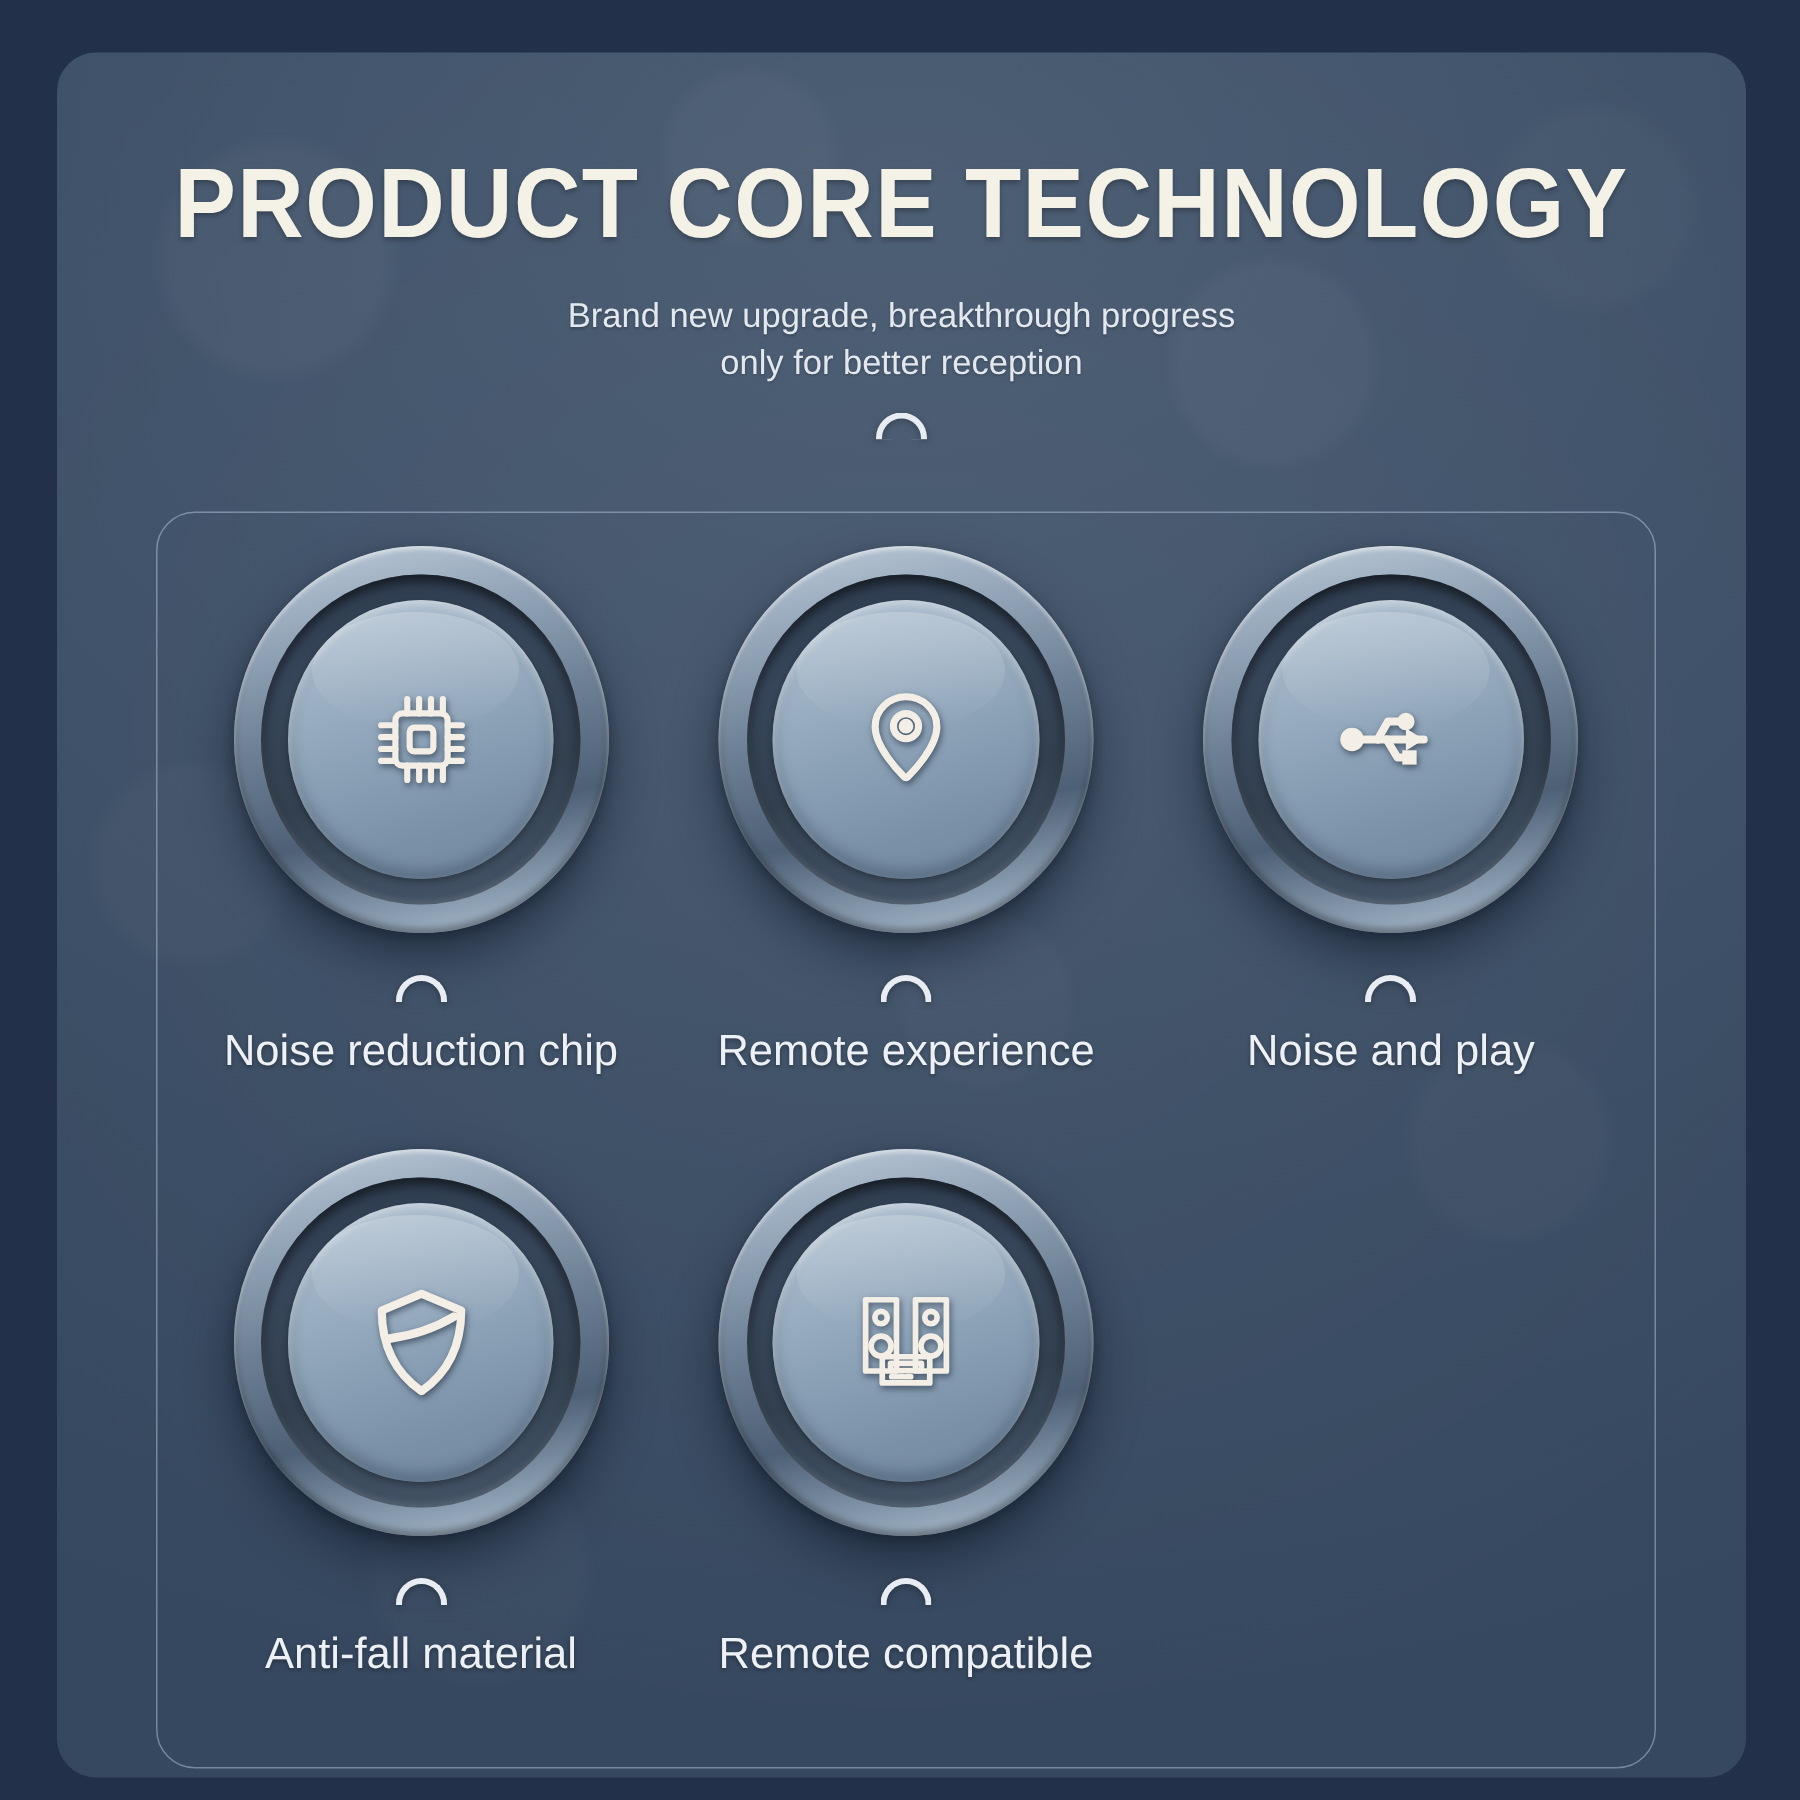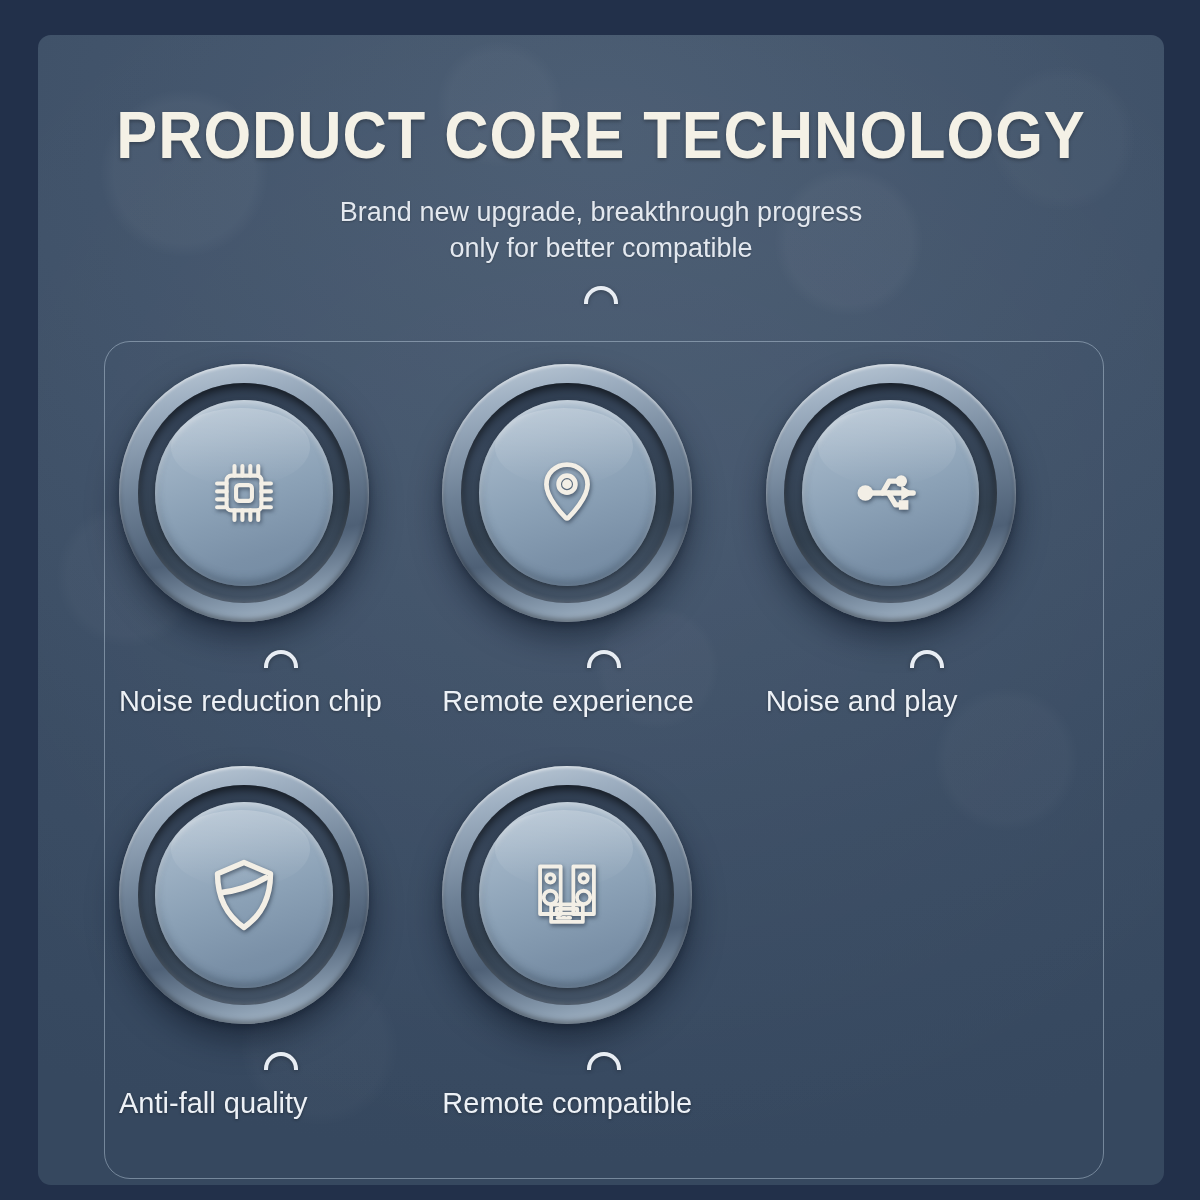--- a/index.html
+++ b/index.html
@@ -9,21 +9,21 @@
     background:#22304a;
     font-family:"Liberation Sans", sans-serif;
     overflow:hidden;
   }
 
   
   #poster {
     position:absolute;
     left:38px; top:35px;
     width:1126px; height:1150px;
-    border-radius:13px;
+    border-radius:26px;
     background:
       radial-gradient(ellipse 120% 90% at 50% 8%, #4a5c72 0%, #41536a 38%, #3a4c63 70%, #36485f 100%);
     overflow:hidden;
   }
   
   #poster::before{
     content:"";
     position:absolute; inset:0;
     background:
       radial-gradient(circle at 13% 12%, rgba(255,255,255,.035) 0 5%, transparent 6%),
@@ -53,21 +53,21 @@
     font-size:66px;
     letter-spacing:1px;
     color:#f4f1e6;
     transform:scaleX(.93);
     text-shadow:0 2px 4px rgba(0,0,0,.28);
     white-space:nowrap;
   }
 
   #subtitle {
     margin-top:22px;
-    font-size:27px;
+    font-size:23px;
     line-height:1.33;
     color:#e3e8ef;
     font-weight:400;
     text-shadow:0 1px 2px rgba(0,0,0,.25);
   }
 
   
   .arc {
     width:34px; height:18px;
     border:4px solid #e8edf3;
@@ -89,21 +89,21 @@
   }
 
   .grid {
     position:absolute; inset:0;
     display:grid;
     grid-template-columns:repeat(3,1fr);
     grid-template-rows:repeat(2,1fr);
     padding:22px 14px 10px;
   }
 
-  .cell { display:flex; flex-direction:column; align-items:flex-start; }
+  .cell { display:flex; flex-direction:column; align-items:center; }
 
   
   .btn {
     position:relative;
     width:250px; height:258px;
     border-radius:50%;
     background:linear-gradient(168deg,#c2cfdb 0%,#9fb0c2 16%,#6e8196 44%,#4e6076 68%,#8fa2b5 88%,#b9c7d4 100%);
     box-shadow:
       0 16px 30px rgba(10,18,32,.50),
       0 3px 7px rgba(10,18,32,.34),
@@ -155,21 +155,21 @@
 </style>
 </head>
 <body>
 
 <div id="poster">
 
   <div id="header">
     <div id="title">PRODUCT CORE TECHNOLOGY</div>
     <div id="subtitle">
       <div>Brand new upgrade, breakthrough progress</div>
-      <div>only for better compatible</div>
+      <div>only for better reception</div>
     </div>
     <div class="arc"></div>
   </div>
 
   <div id="panel">
     <div class="grid">
 
       <div class="cell">
         <div class="btn">
           <div class="face">
@@ -223,21 +223,21 @@
       <div class="cell">
         <div class="btn">
           <div class="face">
             <svg class="icon" width="82" height="82" viewBox="0 0 48 48" fill="none" stroke="#f3efe6" stroke-width="3.2" stroke-linejoin="round" stroke-linecap="round">
               <path d="M24 5 8.5 11.5c0 12.5 4.2 23.6 15.5 31.5C35.3 35.1 39.5 24 39.5 11.5z"></path>
               <path d="M11.5 22.5c8.5-1.2 17.5-4 25.2-8.6" stroke-width="3.4"></path>
             </svg>
           </div>
         </div>
         <div class="arc"></div>
-        <div class="cap">Anti-fall quality</div>
+        <div class="cap">Anti-fall material</div>
       </div>
 
       <div class="cell">
         <div class="btn">
           <div class="face">
             <svg class="icon" width="76" height="76" viewBox="0 0 48 48" fill="none" stroke="#f3efe6" stroke-width="2.4" stroke-linecap="round" stroke-linejoin="round">
               <rect x="7" y="6" width="13" height="30"></rect>
               <circle cx="13.5" cy="13.5" r="2.6"></circle>
               <circle cx="13.5" cy="25.5" r="4.2"></circle>
               <rect x="28" y="6" width="13" height="30"></rect>

